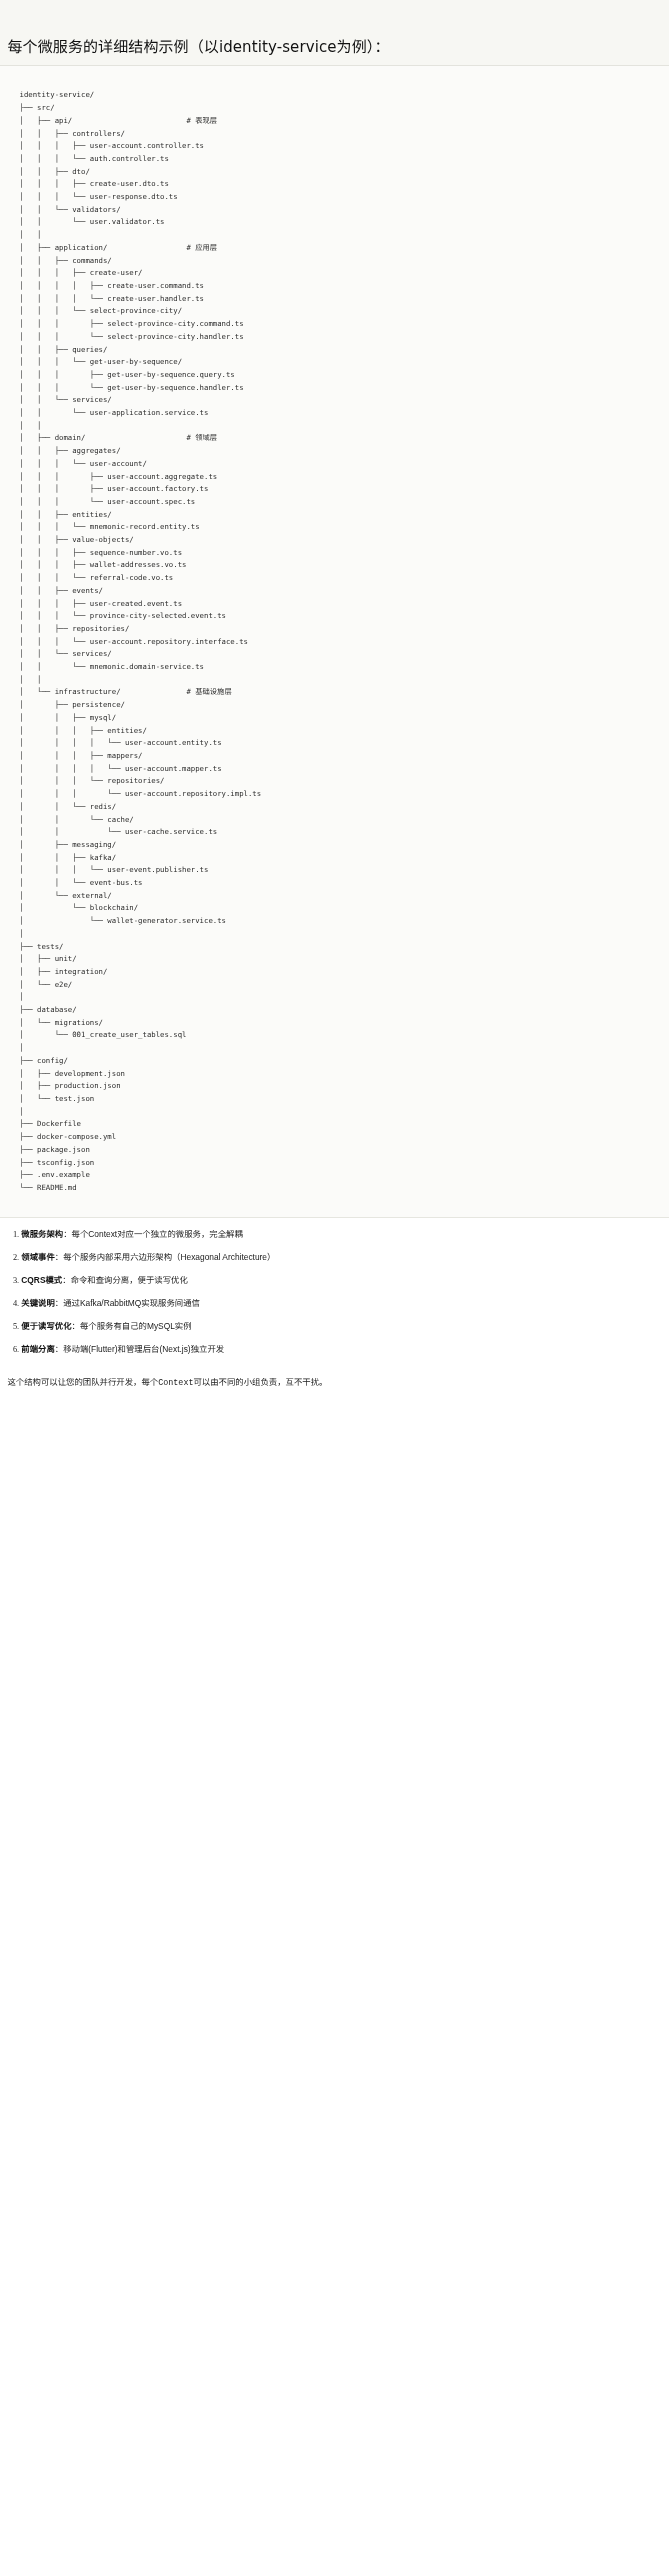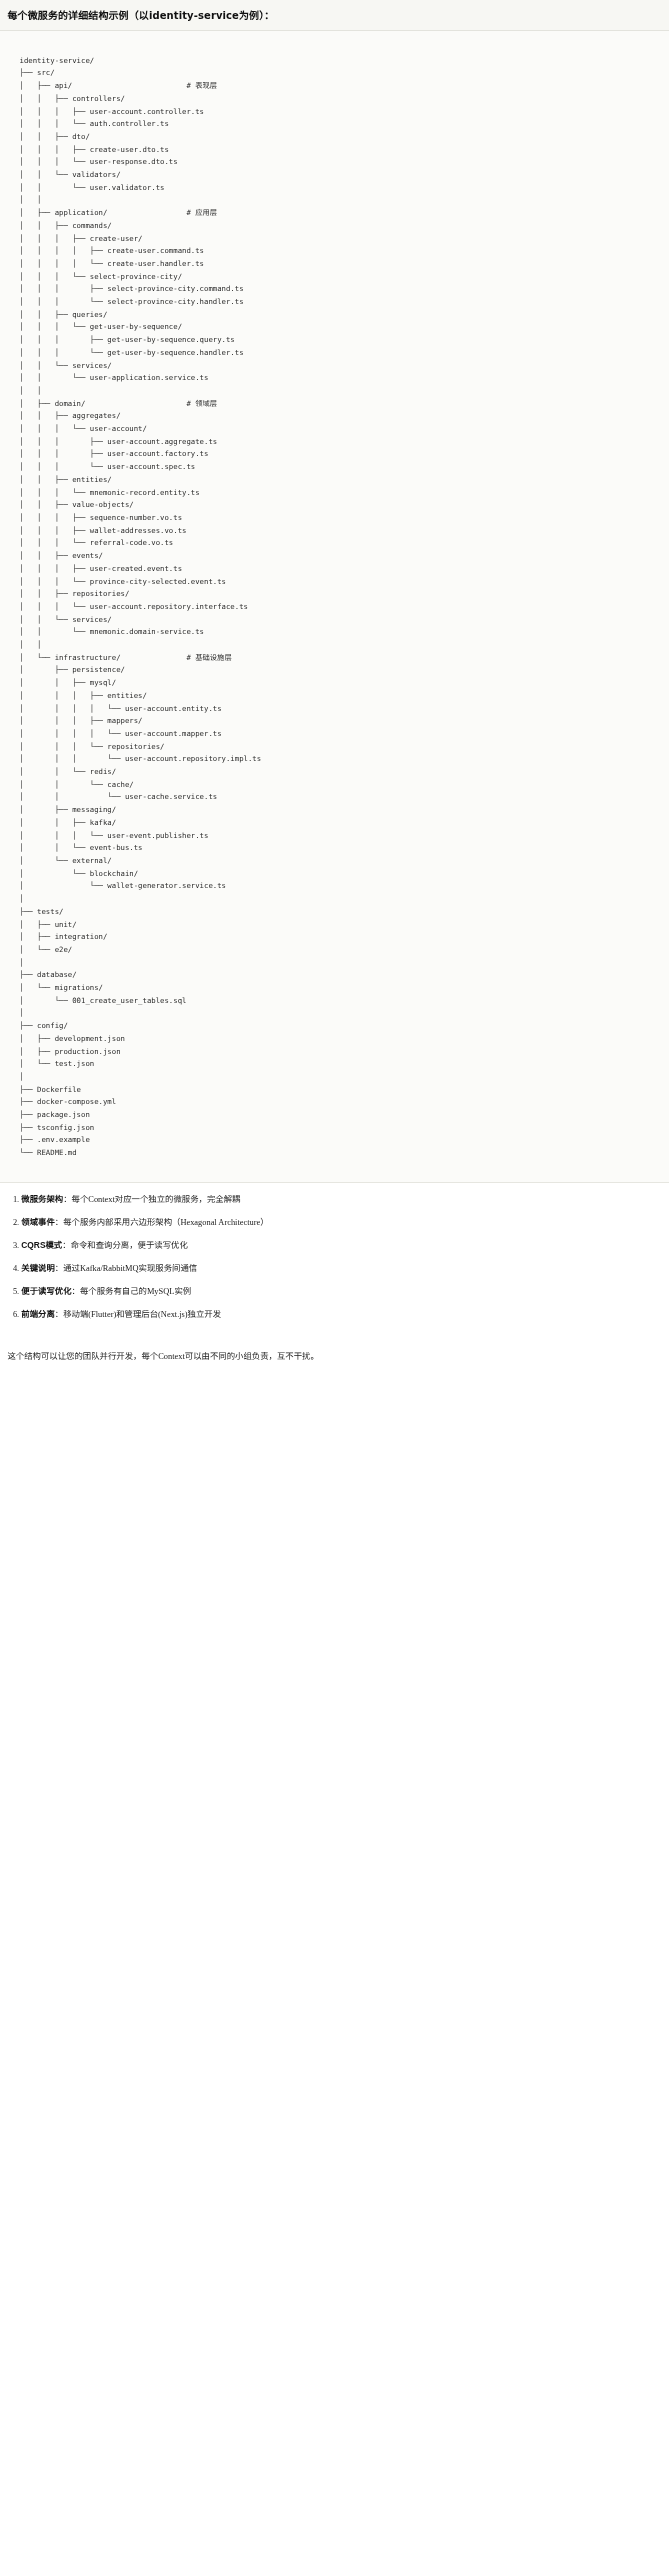--- a/index.html
+++ b/index.html
@@ -16,25 +16,26 @@
   }
 
   
   .heading-band {
     background: #f7f7f3;
     padding: 8.8px 7.5px 8.1px 7.5px;
     border-bottom: 0.6px solid #e3e3dd;
   }
   .doc-heading {
     font-family: "DejaVu Sans", sans-serif;
-    font-weight: bold;
-    font-size: 10px;
+    font-weight: normal;
+    font-size: 15px;
     line-height: 1.35;
     color: #111111;
     letter-spacing: 0.1px;
+    margin-top: 28px;
   }
 
   
   .tree-block {
     background: #fbfbf9;
     padding: 11.3px 7.5px 10px 7.5px;
     border-bottom: 0.6px solid #e6e6e0;
   }
   pre.tree {
     margin: 12px;
@@ -77,29 +78,29 @@
   .note-term {
     font-family: Liberation Sans, sans-serif;
     font-weight: bold;
     color: #111111;
     text-align: right;
   }
   .note-sep {
     font-family: "DejaVu Sans", sans-serif;
   }
   .note-desc {
-    font-family: Liberation Serif, serif;
+    font-family: Liberation Sans, sans-serif;
   }
 
   .closing-para {
-    font-family: Liberation Serif, serif;
+    font-family: Liberation Mono, monospace;
     font-size: 8.4px;
     line-height: 1.55;
     color: #1a1a1a;
-    margin: 13px 0 0 0;
+    margin: 5px 0 0 0;
     padding: 0 7.5px 8.8px 7.5px;
     background: #ffffff;
   }
 </style>
 </head>
 <body>
 
 <div class="heading-band">
   <div class="doc-heading">每个微服务的详细结构示例（以identity-service为例）：</div>
 </div>

